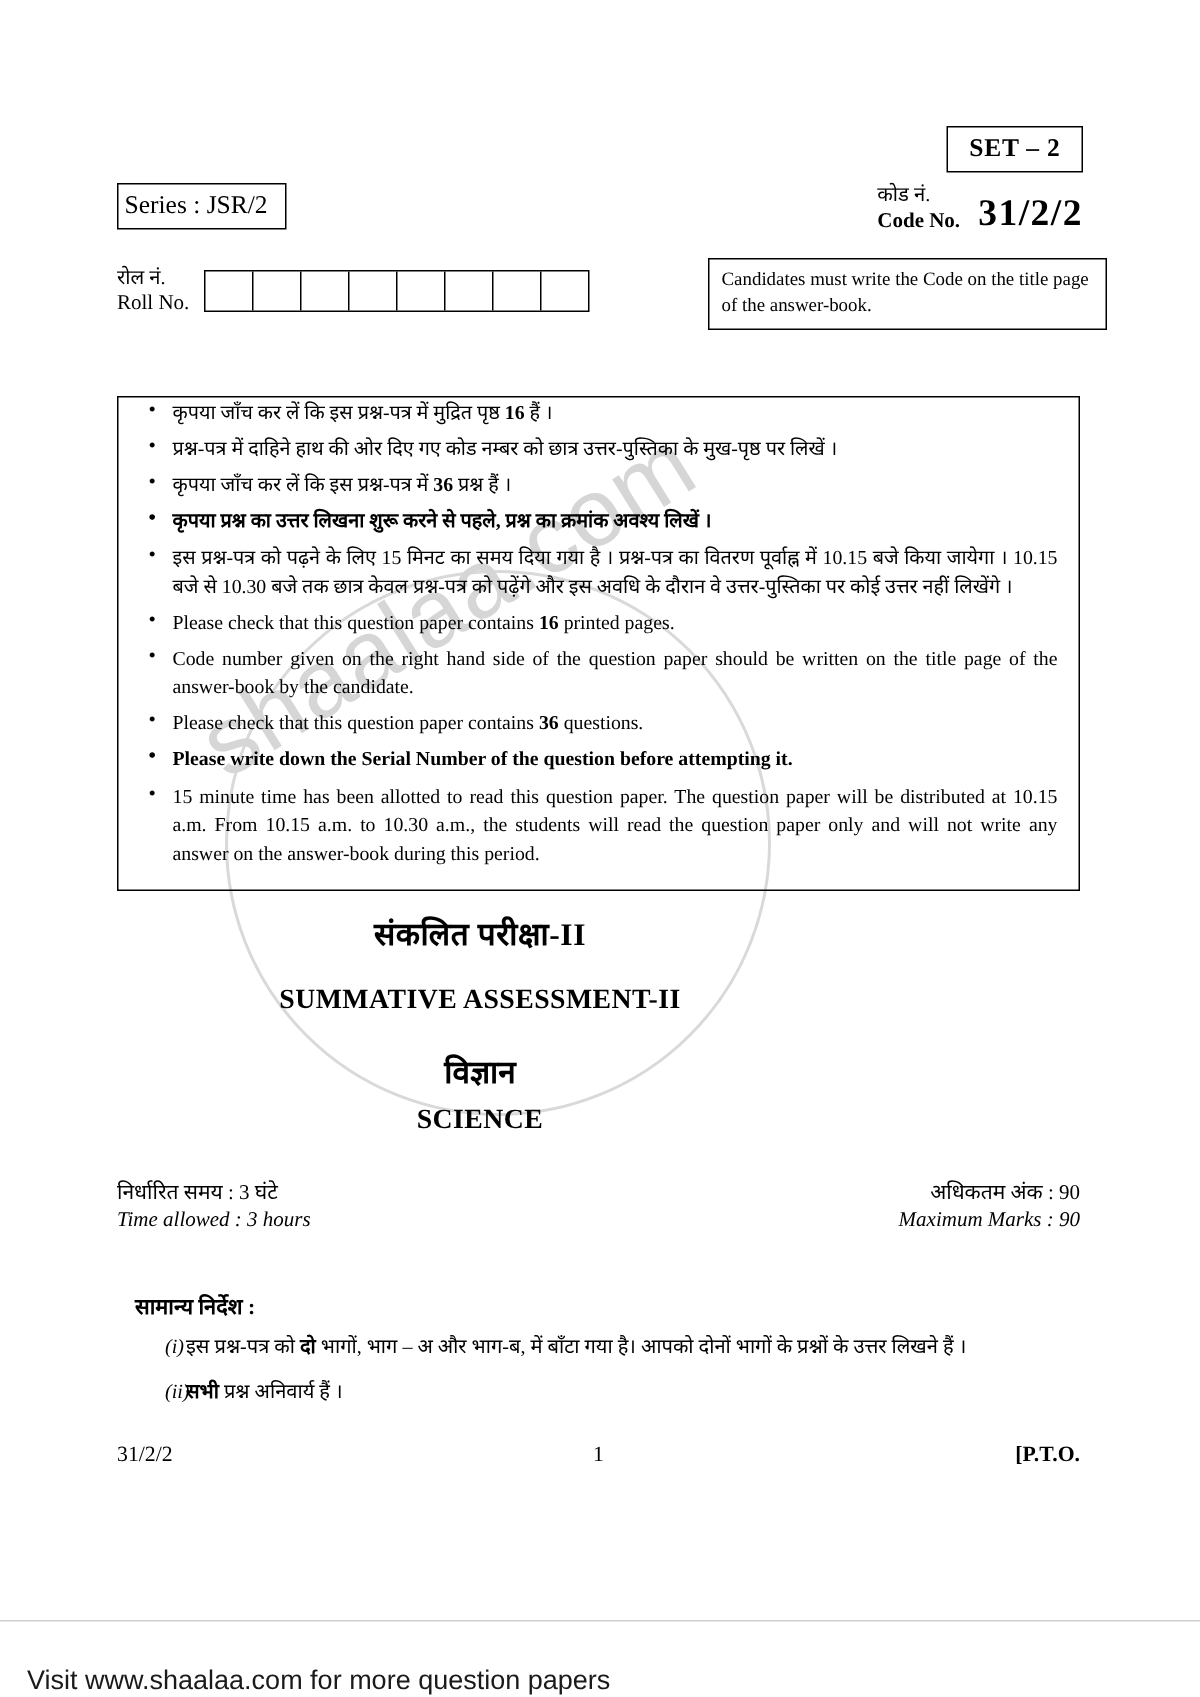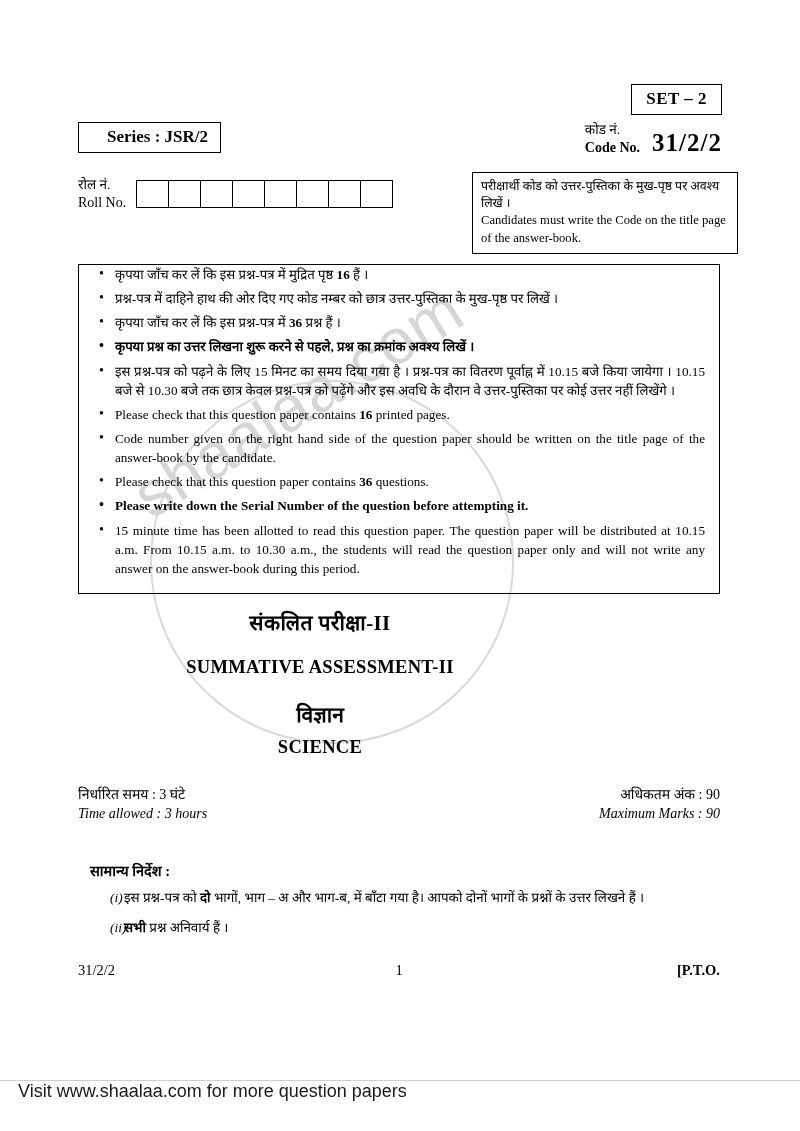--- a/index.html
+++ b/index.html
@@ -88,22 +88,22 @@
     font-weight: bold;
     letter-spacing: 1px;
     line-height: 1;
     padding-bottom: 1px;
   }
   .series-box {
     position: absolute;
     left: 78px;
     top: 122px;
     border: 1.5px solid #000;
-    padding: 4px 12px 5px 28px;
-    font-weight: bold;
+    padding: 4px 12px 5px 4px;
+    font-weight: normal;
     font-size: 17px;
   }
   .roll-wrap {
     position: absolute;
     left: 78px;
     top: 176px;
     display: flex;
     align-items: center;
   }
   .roll-labels {
@@ -240,21 +240,21 @@
   
   .banner {
     position: absolute;
     left: 0;
     top: 1080px;
     width: 800px;
     height: 51px;
     background: #ffffff;
     border-top: 1px solid #cfcfcf;
     display: flex;
-    align-items: flex-start;
+    align-items: flex-end;
     padding-left: 18px;
     box-sizing: border-box;
     font-family: "Liberation Sans", sans-serif;
     font-size: 18px;
     color: #1a1a1a;
   }
 </style>
 </head>
 <body>
 
@@ -288,21 +288,20 @@
           <div class="roll-cell"></div>
           <div class="roll-cell"></div>
           <div class="roll-cell"></div>
           <div class="roll-cell"></div>
           <div class="roll-cell"></div>
           <div class="roll-cell"></div>
         </div>
     </div>
 
     <div class="candidate-box">
-      <div class="hin">परीक्षार्थी कोड को उत्तर-पुस्तिका के मुख-पृष्ठ पर अवश्य लिखें ।</div>
       <div class="en">Candidates must write the Code on the title page of the answer-book.</div>
     </div>
 
     <div class="instructions">
       <ul class="inst-list" id="inst-list">
           <li class="hi ">कृपया जाँच कर लें कि इस प्रश्न-पत्र में मुद्रित पृष्ठ <b>16</b> हैं ।</li>
           <li class="hi ">प्रश्न-पत्र में दाहिने हाथ की ओर दिए गए कोड नम्बर को छात्र उत्तर-पुस्तिका के मुख-पृष्ठ पर लिखें ।</li>
           <li class="hi ">कृपया जाँच कर लें कि इस प्रश्न-पत्र में <b>36</b> प्रश्न हैं ।</li>
           <li class="hi bold">कृपया प्रश्न का उत्तर लिखना शुरू करने से पहले, प्रश्न का क्रमांक अवश्य लिखें ।</li>
           <li class="hi ">इस प्रश्न-पत्र को पढ़ने के लिए 15 मिनट का समय दिया गया है । प्रश्न-पत्र का वितरण पूर्वाह्न में 10.15 बजे किया जायेगा । 10.15 बजे से 10.30 बजे तक छात्र केवल प्रश्न-पत्र को पढ़ेंगे और इस अवधि के दौरान वे उत्तर-पुस्तिका पर कोई उत्तर नहीं लिखेंगे ।</li>

